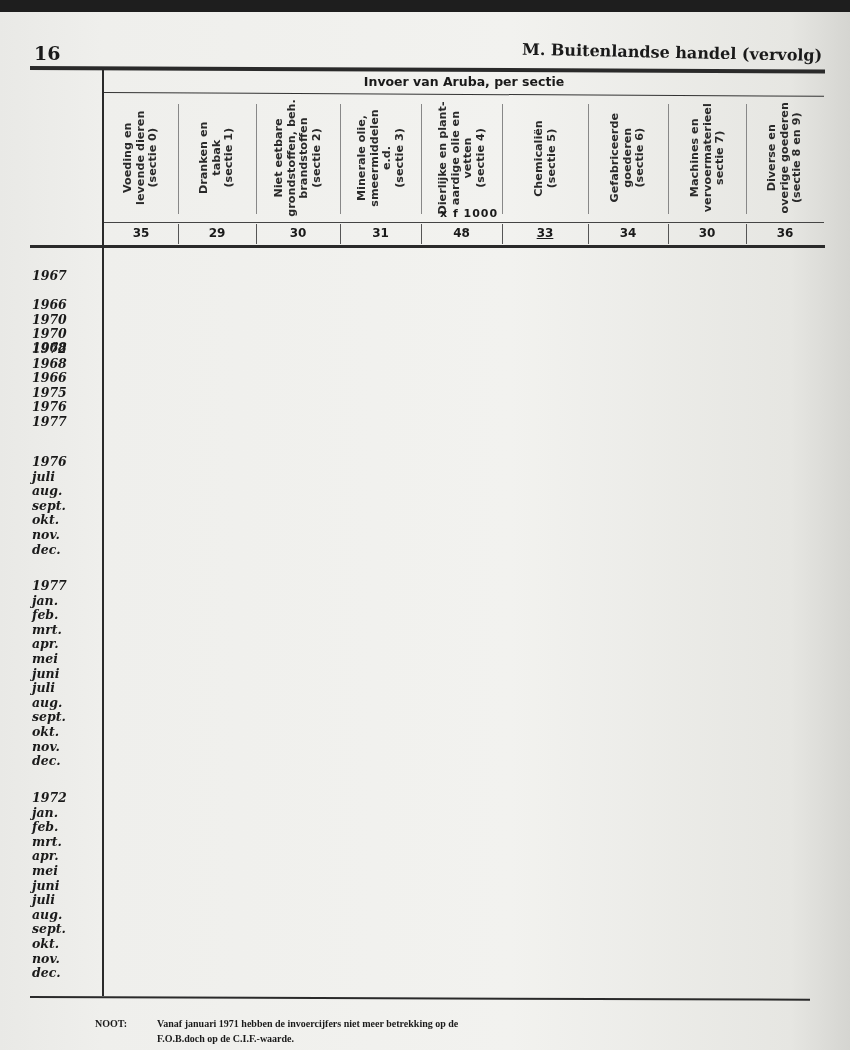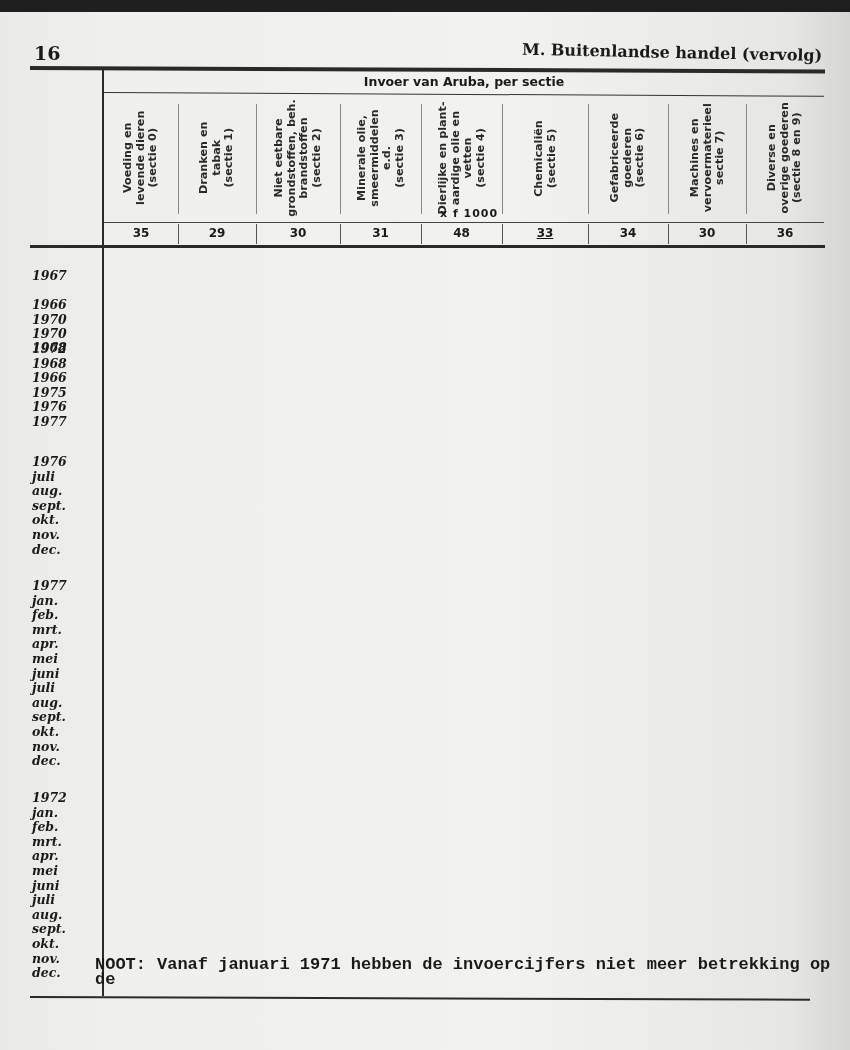--- a/index.html
+++ b/index.html
@@ -32,21 +32,21 @@
   .unit { position: absolute; left: 440px; top: 207px; font-family: "DejaVu Sans", sans-serif; font-size: 11px; font-weight: bold; letter-spacing: 1px; }
   .num-rule { position: absolute; left: 104px; top: 222px; width: 720px; height: 1px; background: #444; }
   .num-cell { position: absolute; top: 226px; height: 18px; font-family: "DejaVu Sans", sans-serif; font-size: 12px; font-weight: bold; text-align: center; }
   .num-sep { position: absolute; top: 224px; width: 1px; height: 20px; background: #555; }
   .hdr-bottom { position: absolute; left: 30px; top: 245px; width: 795px; height: 3px; background: #2a2a2a; }
   .stub-label { position: absolute; left: 32px; font-family: "DejaVu Serif", serif; font-style: italic; font-weight: bold; font-size: 12.5px; }
   .row { position: absolute; left: 104px; height: 15px; }
   .cell { position: absolute; top: 0; text-align: right; font-family: "DejaVu Serif", serif; font-size: 13px; white-space: nowrap; }
   .cell.b { font-weight: bold; }
   .rule-bottom { position: absolute; left: 30px; top: 996px; width: 780px; height: 2px; background: #2a2a2a; transform: rotate(0.2deg); transform-origin: left center; }
-  .note { position: absolute; left: 95px; top: 957px; font-family: Liberation Mono, monospace; font-size: 17px; font-weight: bold; line-height: 15px; }
+  .note { position: absolute; left: 95px; top: 1016px; font-family: Liberation Serif, serif; font-size: 10px; font-weight: bold; line-height: 15px; }
   .note .lbl { display: inline-block; width: 62px; }
   .note .l2 { padding-left: 62px; }
 </style>
 </head>
 <body>
 
 <div class="topbar"></div>
 <div class="page-number">16</div>
 <div class="running-title">M.  Buitenlandse handel (vervolg)</div>
 <div class="rule-top"></div>
@@ -226,13 +226,14 @@
     <div class="stub-label" style="top: 906.8px;">aug.</div>
     <div class="stub-label" style="top: 921.4px;">sept.</div>
     <div class="stub-label" style="top: 936px;">okt.</div>
     <div class="stub-label" style="top: 950.6px;">nov.</div>
     <div class="stub-label" style="top: 965.2px;">dec.</div>
   </div>
 
 <div class="rule-bottom"></div>
 <div class="note">
   <div><span class="lbl">NOOT:</span><span>Vanaf januari 1971 hebben de invoercijfers niet meer betrekking op de</span></div>
+  <div class="l2">F.O.B.doch op de C.I.F.-waarde.</div>
 </div>
 
 </body></html>

